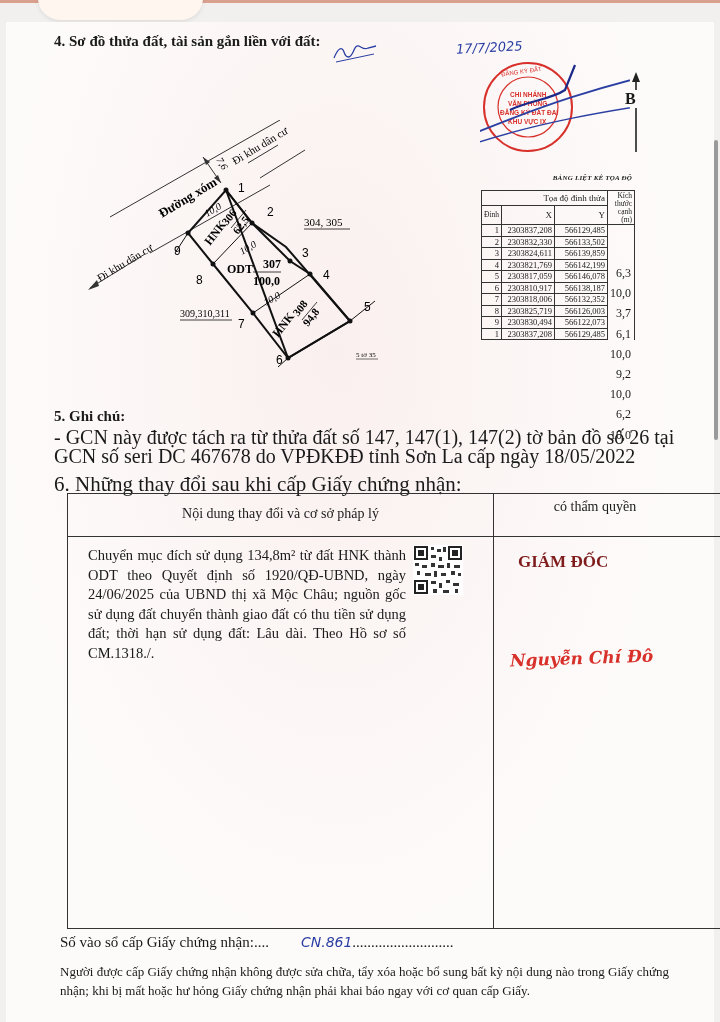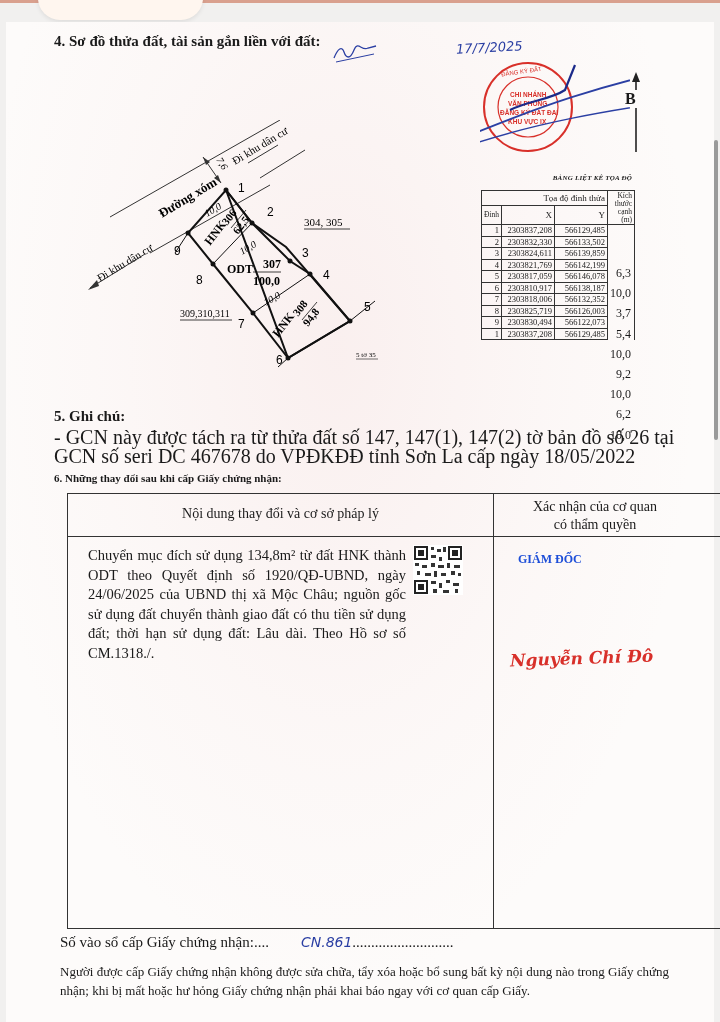--- a/index.html
+++ b/index.html
@@ -33,31 +33,31 @@
   .coord-table .dim { font-size:7.5px; line-height:8px; }
   .coord-table .edge { border-top:none; border-bottom:none; vertical-align:top; }
   .edges-col { position:absolute; left:605px; top:236px; width:26px; font-size:12px; text-align:right;margin-top:31px; }
   .edges-col div { height:20.2px; line-height:12px; }
 
   
   .sketch { position:absolute; left:80px; top:120px; }
 
   .h5 { position:absolute; left:54px; top:408px; font-size:15px; font-weight:bold; }
   .note { position:absolute; left:54px; top:428px; width:640px; font-size:20px; line-height:19px; }
-  .h6 { position:absolute; left:54px; top:472px; font-size:11px; font-weight:bold; }
+  .h6 { position:absolute; left:54px; top:472px; font-size:21px; font-weight:normal; }
 
   .changes { position:absolute; left:67px; top:493px; width:628px; height:434px; border:1.5px solid #333;padding-left:40px; }
   .col-div { position:absolute; left:425px; top:0; width:1px; height:100%; background:#333; }
   .hdr-div { position:absolute; left:0; top:42px; width:100%; height:1px; background:#333; }
   .hdr-left { position:absolute; left:0; top:12px; width:425px; text-align:center; font-size:14px; }
   .hdr-right { position:absolute; left:426px; top:4px; width:202px; text-align:center; font-size:14px; line-height:18px; }
   .content { position:absolute; left:20px; top:52px; width:318px; font-size:14.5px; line-height:19.5px; text-align:justify; }
   .qr { position:absolute; left:345px; top:51px; width:50px; height:50px; }
   .date { position:absolute; left:456px; top:40px; font-family:"DejaVu Sans",sans-serif; font-style:italic; font-size:13px; color:#2b3fa3; transform:rotate(-3deg); }
-  .title-gd { position:absolute; left:518px; top:58px; font-size:12px; font-weight:bold; color:#1d4ed8; }
+  .title-gd { position:absolute; left:518px; top:58px; font-size:17px; font-weight:bold; color:#7f1d1d; }
   .stamp { position:absolute; left:480px; top:55px; }
   .signer { position:absolute; left:510px; top:145px; font-family:"DejaVu Serif",serif; font-style:italic; font-weight:bold; font-size:17px; color:#d8302a; transform:rotate(-2deg); }
 
   .reg { position:absolute; left:60px; top:934px; font-size:15px; }
   .reg .hand { font-family:"DejaVu Sans",sans-serif; font-style:italic; color:#2b3fa3; font-size:14px;margin-left:32px; }
   .warn { position:absolute; left:60px; top:962px; width:640px; font-size:13px; line-height:19px; }
 </style>
 </head>
 <body>
 
@@ -217,38 +217,37 @@
         <td>1</td>
         <td>2303837,208</td>
         <td>566129,485</td>
       </tr>
 </tbody>
   </table>
 <div class="edges-col">
   <div>6,3</div>
     <div>10,0</div>
   <div>3,7</div>
-    <div>5,4</div>
+    <div>6,1</div>
   <div>10,0</div>
     <div>9,2</div>
   <div>10,0</div>
     <div>6,2</div>
   <div>10,0</div>
 </div>
 
 <div class="h5">5. Ghi chú:</div>
 <div class="note">- GCN này được tách ra từ thửa đất số 147, 147(1), 147(2) tờ bản đồ số 26 tại GCN số seri DC 467678 do VPĐKĐĐ tỉnh Sơn La cấp ngày 18/05/2022</div>
 
 <div class="h6">6. Những thay đổi sau khi cấp Giấy chứng nhận:</div>
 <div class="changes">
   <div class="col-div"></div>
   <div class="hdr-div"></div>
   <div class="hdr-left">Nội dung thay đổi và cơ sở pháp lý</div>
   <div class="hdr-right">
-    <div>Xác nhận của cơ quan</div>
     <div>có thẩm quyền</div>
   </div>
   <div class="content">Chuyển mục đích sử dụng 134,8m² từ đất HNK thành ODT theo Quyết định số 1920/QĐ-UBND, ngày 24/06/2025 của UBND thị xã Mộc Châu; nguồn gốc sử dụng đất chuyển thành giao đất có thu tiền sử dụng đất; thời hạn sử dụng đất: Lâu dài. Theo Hồ sơ số CM.1318./.</div>
   <svg class="qr" viewBox="0 0 50 50">
     <rect width="50" height="50" fill="#fff"></rect>
     <rect x="1" y="1" width="14" height="14" fill="#222"></rect>
       <rect x="3" y="3" width="10" height="10" fill="#fff"></rect>
       <rect x="5" y="5" width="6" height="6" fill="#222"></rect>
     <rect x="35" y="1" width="14" height="14" fill="#222"></rect>
       <rect x="37" y="3" width="10" height="10" fill="#fff"></rect>

